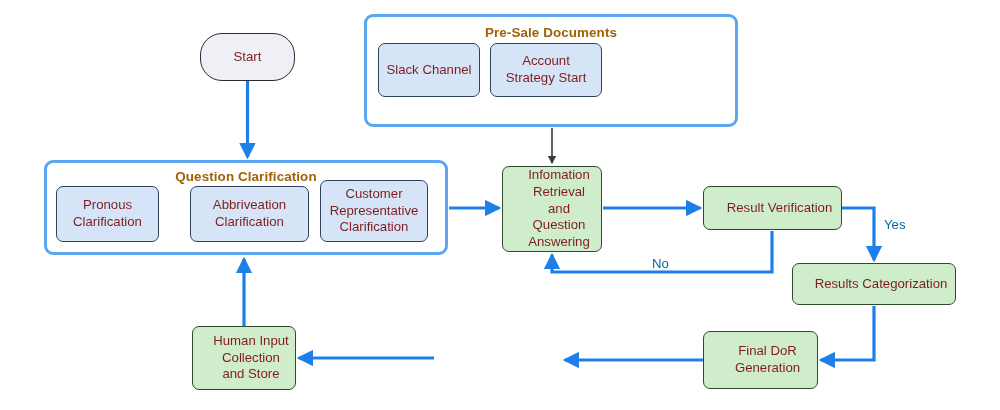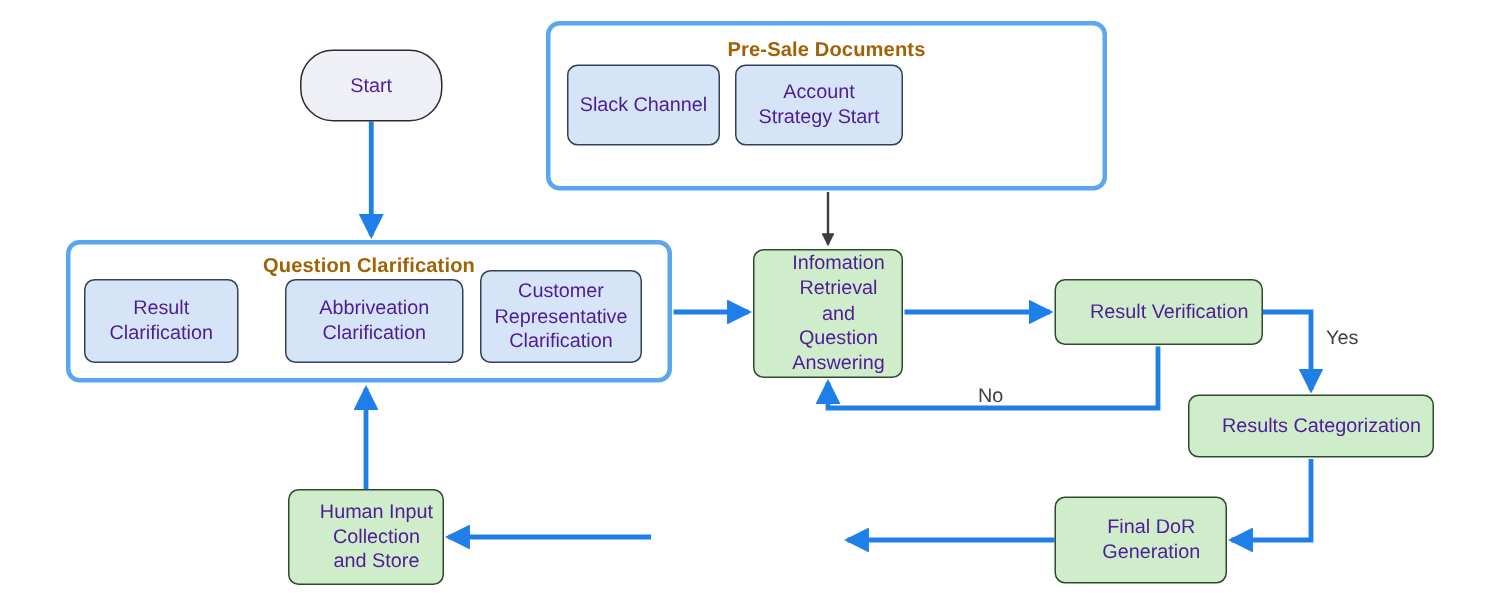--- a/index.html
+++ b/index.html
@@ -29,21 +29,21 @@
     position: absolute;
     box-sizing: border-box;
     display: flex;
     align-items: center;
     justify-content: center;
     text-align: center;
     border: 1.4px solid #3a3a3a;
     border-radius: 7px;
     font-size: 13.2px;
     line-height: 1.26;
-    color: #4c1d95;
+    color: #7f1d1d;
     padding: 2px 4px;
     z-index: 3;
   }
   .node.blue   { background: #d6e4f7; border-color: #31415a; }
   .node.green  { background: #cfeccb; border-color: #2f4a2c; padding-left: 18px; }
   .node.gray   { background: #eff0f5; border-color: #2b2b33; border-radius: 22px; }
 
   .group {
     position: absolute;
     box-sizing: border-box;
@@ -58,21 +58,21 @@
     right: 0;
     text-align: center;
     font-size: 13.4px;
     font-weight: bold;
     color: #a16207;
     letter-spacing: .1px;
   }
   .edge-label {
     position: absolute;
     font-size: 13.2px;
-    color: #404040;
+    color: #0369a1;
     z-index: 4;
     background: transparent;
     white-space: nowrap;
   }
 </style>
 </head>
 <body>
 
 <div id="canvas">
 
@@ -121,21 +121,21 @@
     <span>Account</span>
     <span>Strategy Start</span>
   </div>
 
 
   <div class="group" style="left:44px; top:160px; width:404px; height:95px;">
     <div class="group-title" style="top:6px;">Question Clarification</div>
   </div>
 
   <div class="node blue" style="left:56px; top:186px; width:103px; height:56px; flex-direction:column;">
-    <span>Result</span>
+    <span>Pronous</span>
     <span>Clarification</span>
   </div>
 
   <div class="node blue" style="left:190px; top:186px; width:119px; height:56px; flex-direction:column;">
     <span>Abbriveation</span>
     <span>Clarification</span>
   </div>
 
   <div class="node blue" style="left:320px; top:180px; width:108px; height:62px; flex-direction:column;">
     <span>Customer</span>

